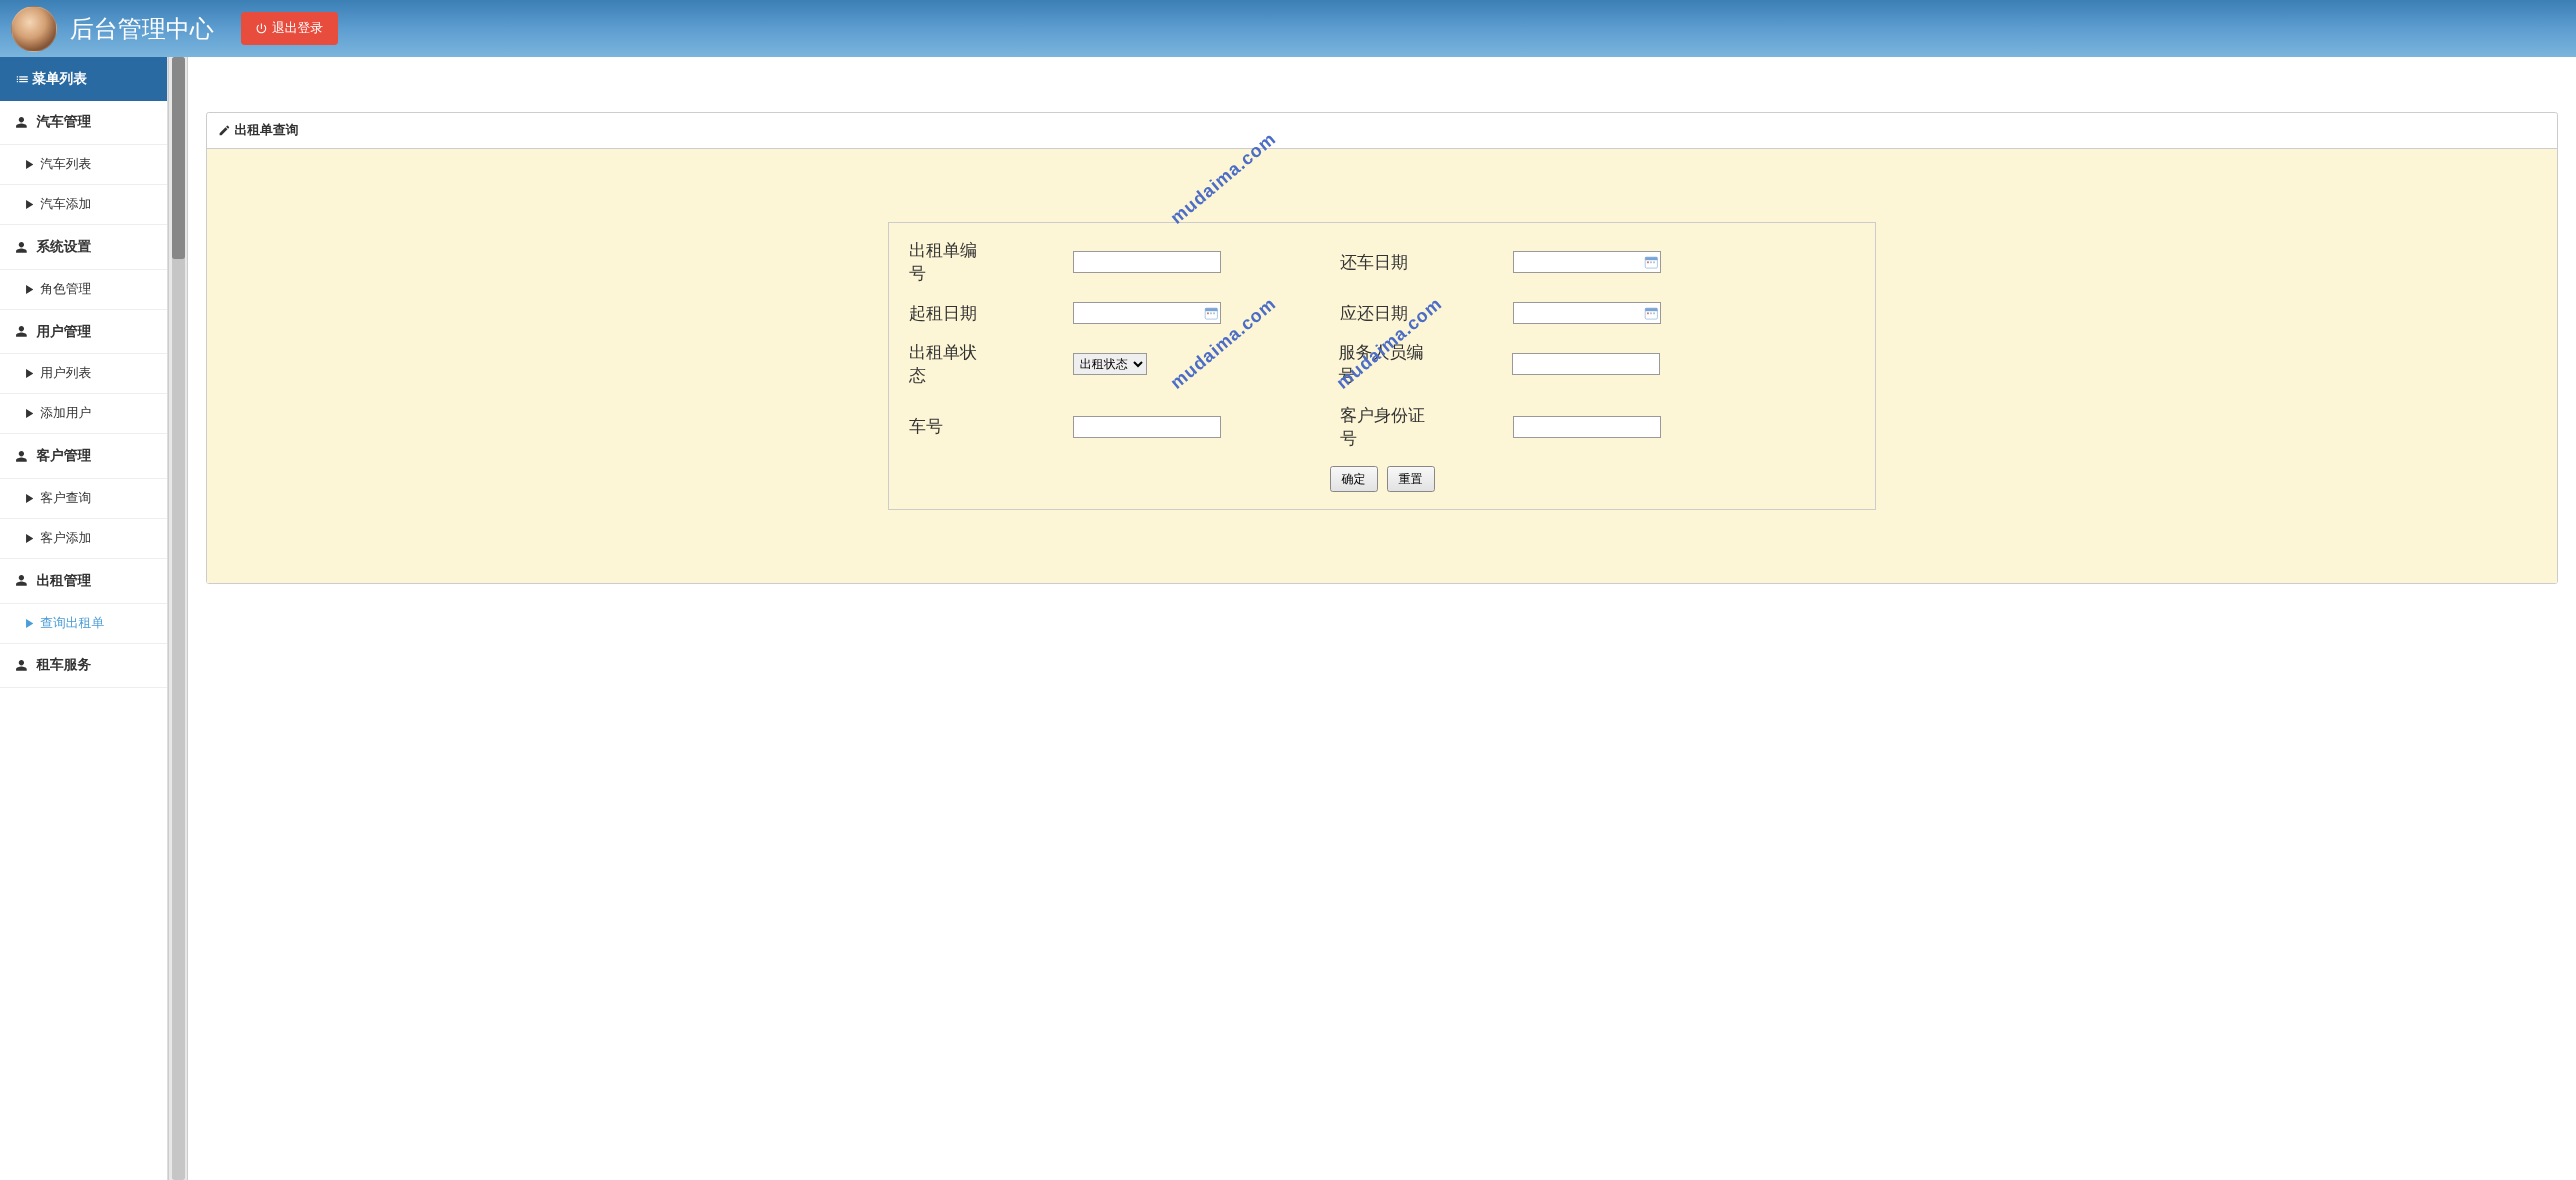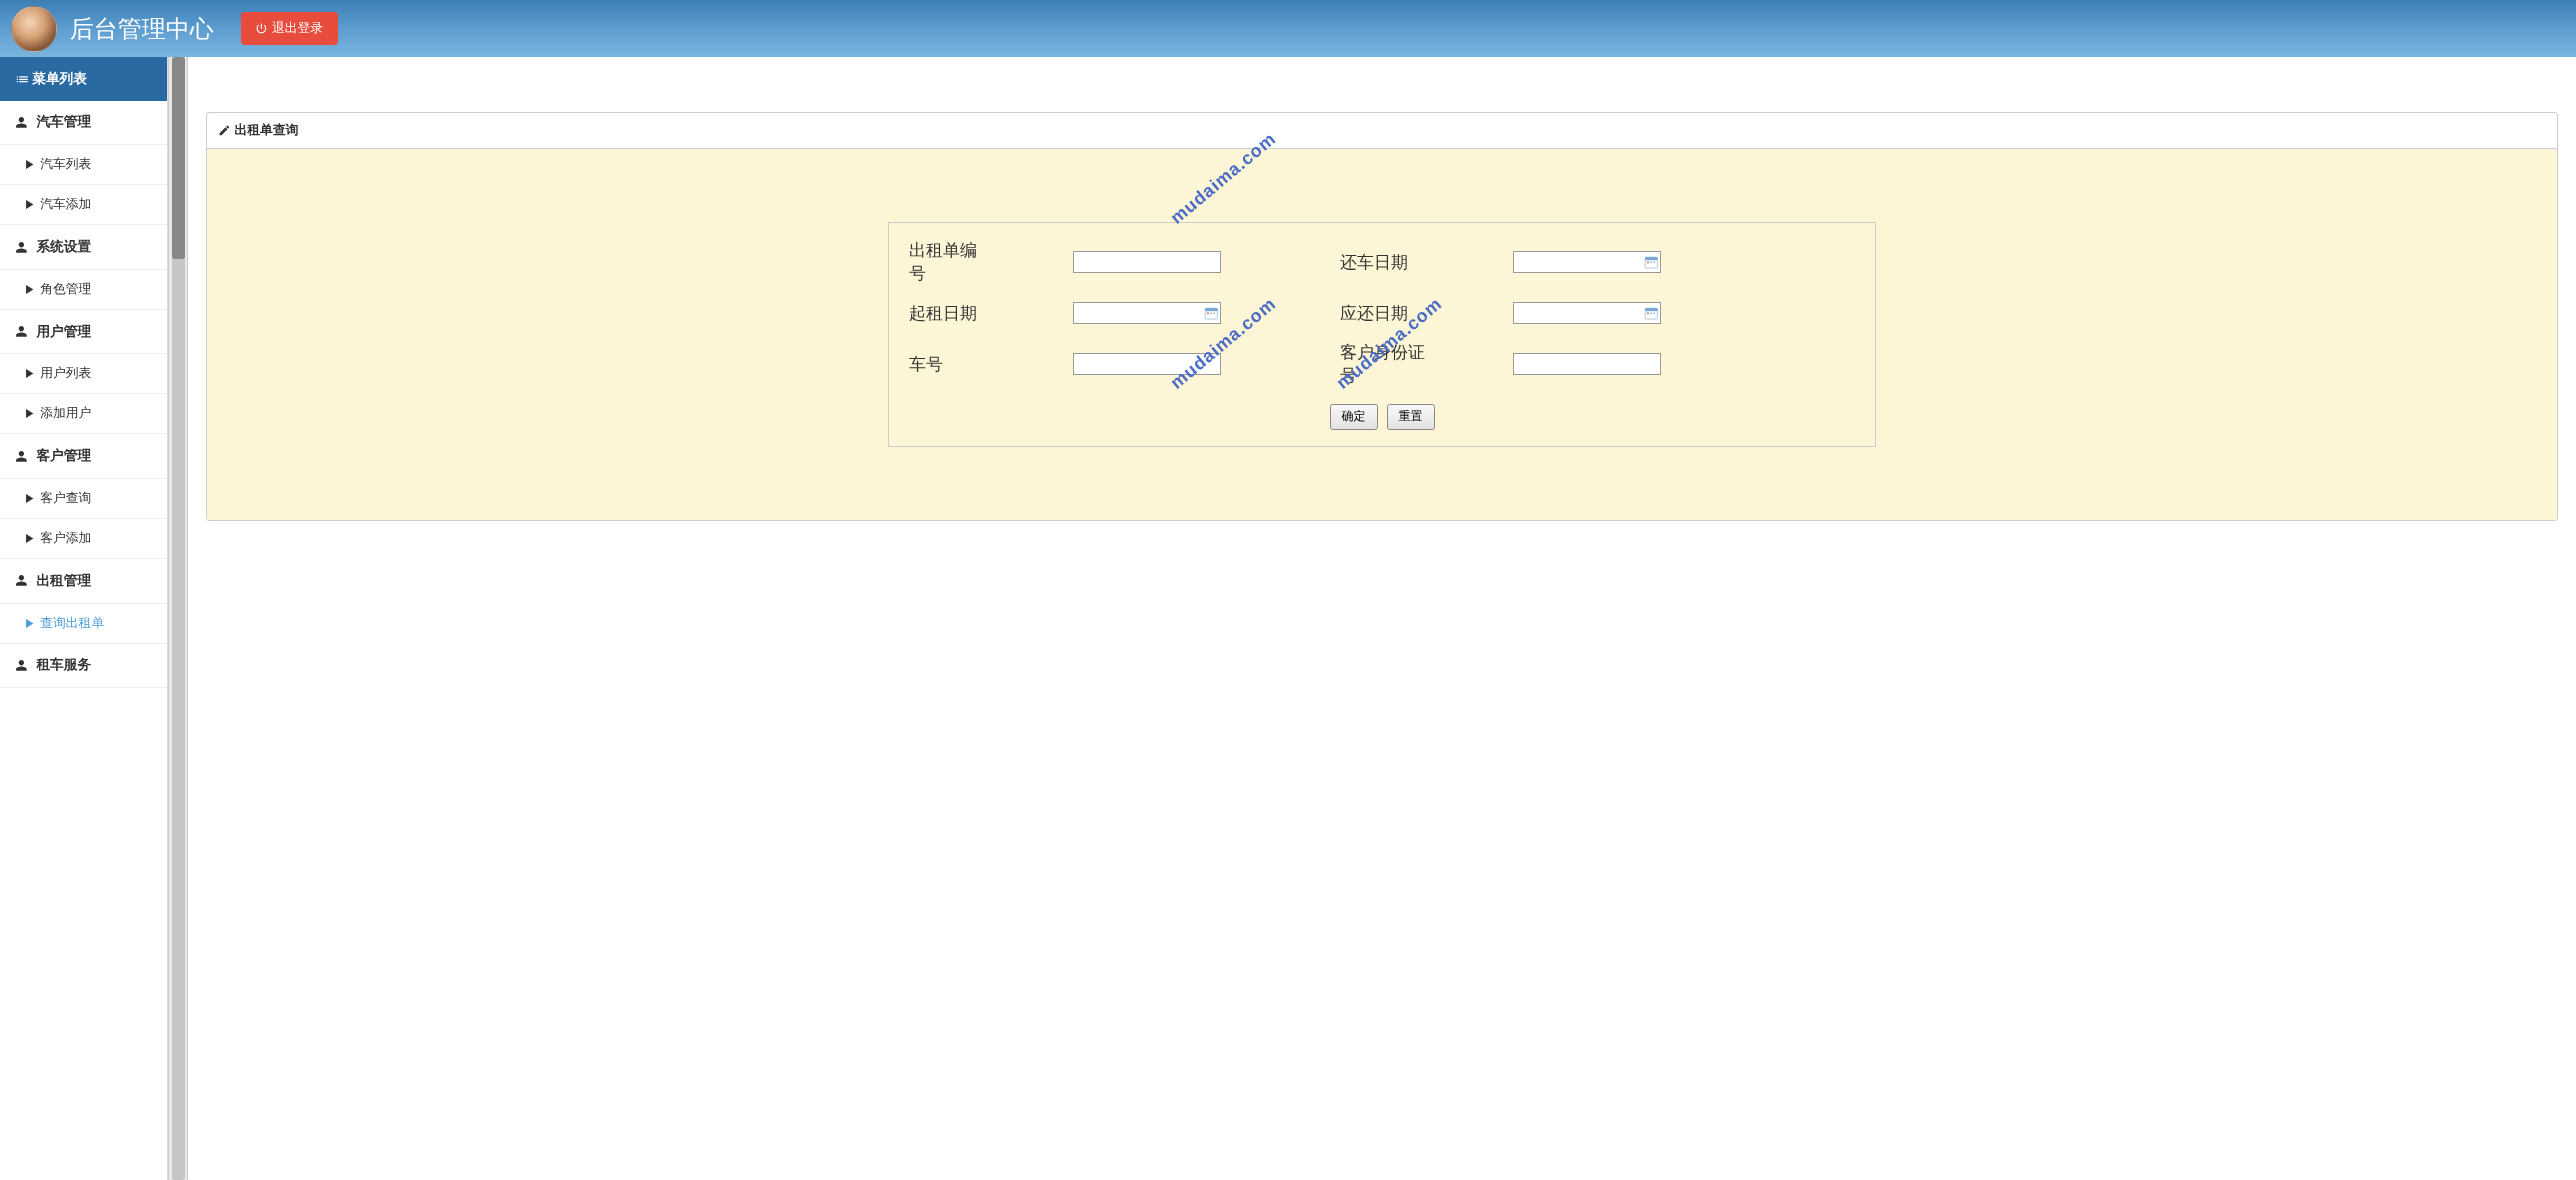--- a/index.html
+++ b/index.html
@@ -464,20 +464,32 @@
                         <rect x="2" y="4" width="20" height="5" fill="#7aa4d6"></rect>
                         <rect x="5" y="11" width="3" height="3" fill="#d07a5f"></rect>
                         <rect x="10" y="11" width="3" height="3" fill="#aac4e0"></rect>
                         <rect x="15" y="11" width="3" height="3" fill="#aac4e0"></rect>
                       </svg>
                   </span>
                 </div>
               </div>
             </div>
 
+            <div class="form-row">
+              <div class="form-cell">
+                <span class="form-label">出租单状态</span>
+                <select class="select-input">
+                  <option>出租状态</option>
+                </select>
+              </div>
+              <div class="form-cell right" style="margin-left:73px;">
+                <span class="form-label">服务人员编号</span>
+                <input class="text-input" style="">
+              </div>
+            </div>
 
             <div class="form-row">
               <div class="form-cell">
                 <span class="form-label">车号</span>
                 <input class="text-input" style="">
               </div>
               <div class="form-cell right">
                 <span class="form-label">客户身份证号</span>
                 <input class="text-input" style="">
               </div>

